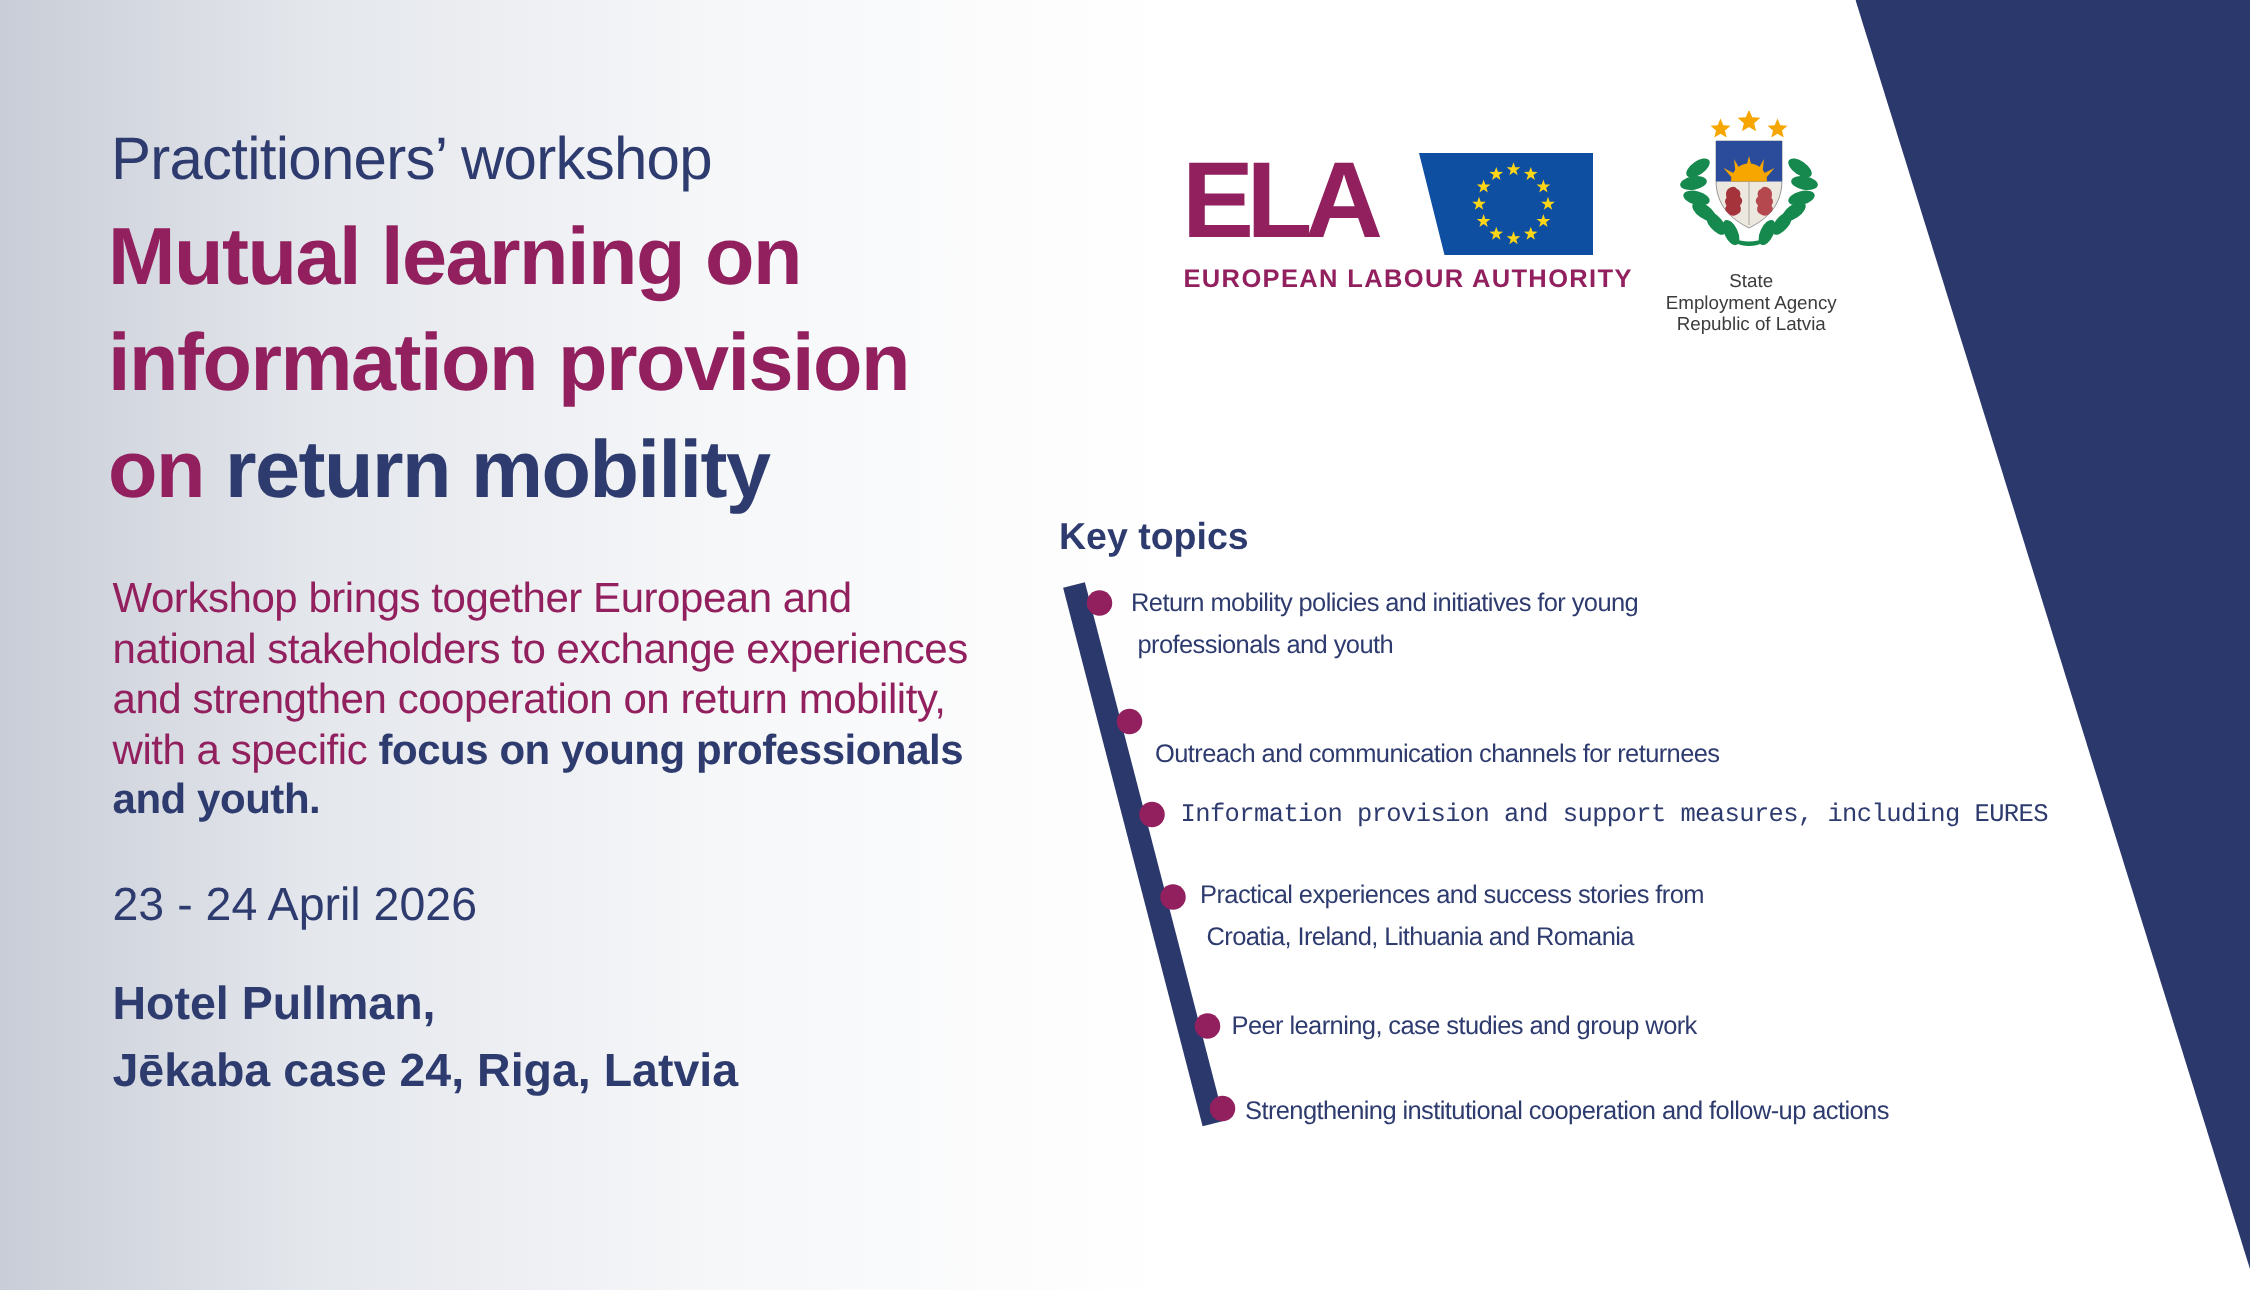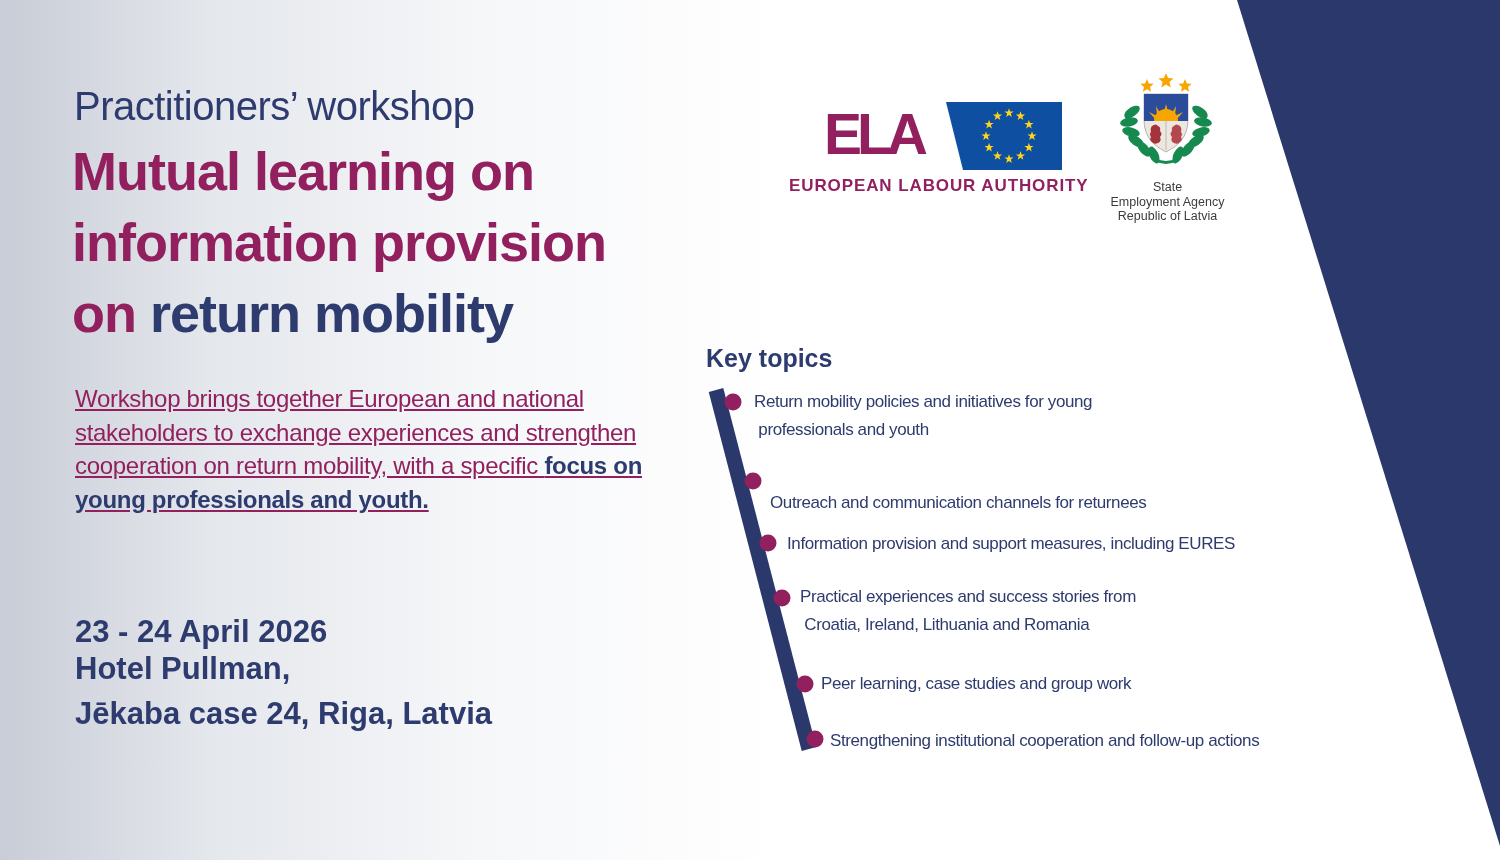--- a/index.html
+++ b/index.html
@@ -22,36 +22,36 @@
     font-size:40px;font-weight:400;color:#2e3b6e;letter-spacing:-0.5px;
   }
   .title{
     position:absolute;left:72px;top:136px;
     font-size:54px;font-weight:700;line-height:71px;letter-spacing:-1px;
     color:#92205e;
   }
   .title .navy{color:#2e3b6e;}
   .intro{
     position:absolute;left:75px;top:382px;width:585px;
-    font-size:24px;line-height:33.5px;letter-spacing:-0.3px;
-    color:#92205e;font-weight:400;text-decoration:underline;
+    font-size:28px;line-height:33.5px;letter-spacing:-0.3px;
+    color:#92205e;font-weight:400;
   }
   .intro .bold-navy{color:#2e3b6e;font-weight:700;}
   .dates{
-    position:absolute;left:75px;top:614px;
-    font-size:31px;font-weight:700;color:#2e3b6e;
+    position:absolute;left:75px;top:585px;
+    font-size:31px;font-weight:400;color:#2e3b6e;
   }
   .venue{
     position:absolute;left:75px;top:646px;
     font-size:31px;font-weight:700;color:#2e3b6e;line-height:45px;
   }
   
   .ela-acronym{
-    position:absolute;left:824px;top:94px;
-    font-size:57px;font-weight:700;color:#92205e;
+    position:absolute;left:788px;top:94px;
+    font-size:72px;font-weight:700;color:#92205e;
     letter-spacing:-5px;line-height:80px;
   }
   .ela-flag{
     position:absolute;left:946px;top:102px;width:116px;height:68px;
     background:#0e4fa1;
     clip-path:polygon(0 0,100% 0,100% 100%,17px 100%);
   }
   .ela-flag svg{position:absolute;left:0;top:0;}
   .ela-label{
     position:absolute;left:789px;top:176px;
@@ -69,21 +69,21 @@
     font-size:25px;font-weight:700;color:#2e3b6e;
   }
   .kt-svg{position:absolute;left:700px;top:378px;}
   .kt-item{
     position:absolute;
     font-size:17px;line-height:28px;letter-spacing:-0.4px;
     color:#2e3b6e;white-space:pre-wrap;
   }
   .kt-item.i0{left:754px;top:388px;}
   .kt-item.i1{left:770px;top:469px;margin-top:20px;}
-  .kt-item.i2{left:787px;top:530px;}
+  .kt-item.i2{left:787px;top:530px;font-family:Liberation Mono, monospace;}
   .kt-item.i3{left:800px;top:583px;}
   .kt-item.i4{left:821px;top:670px;}
   .kt-item.i5{left:830px;top:727px;}
 </style>
 </head>
 <body>
 
 <div class="poster">
 
   <div class="wedge"></div>

